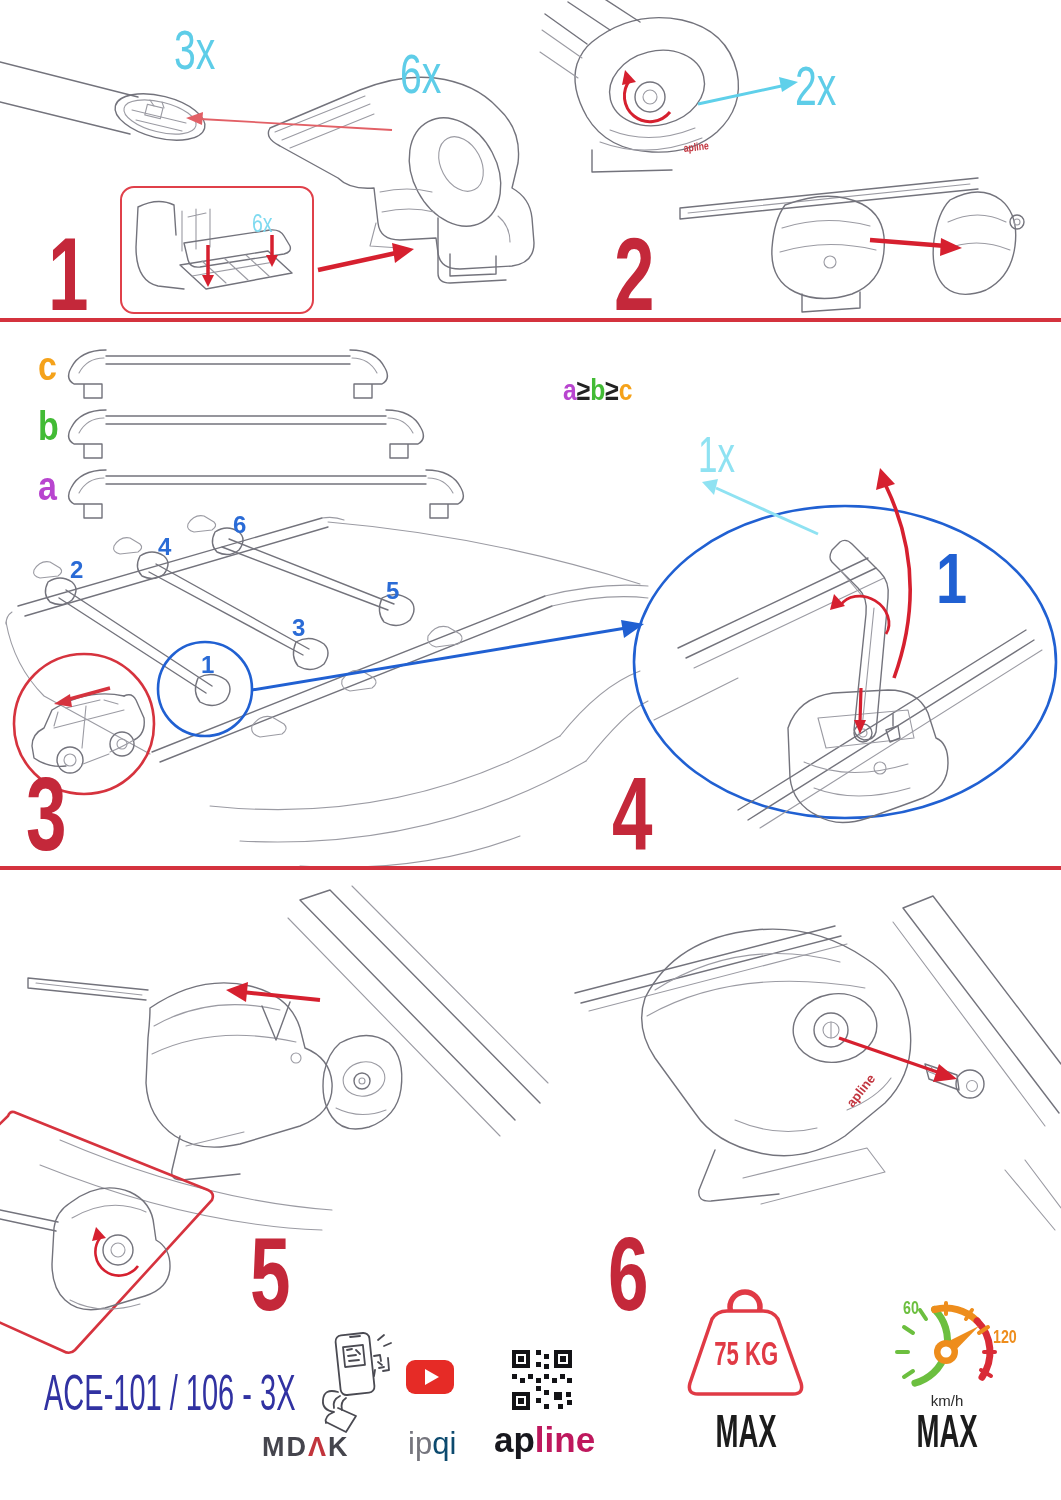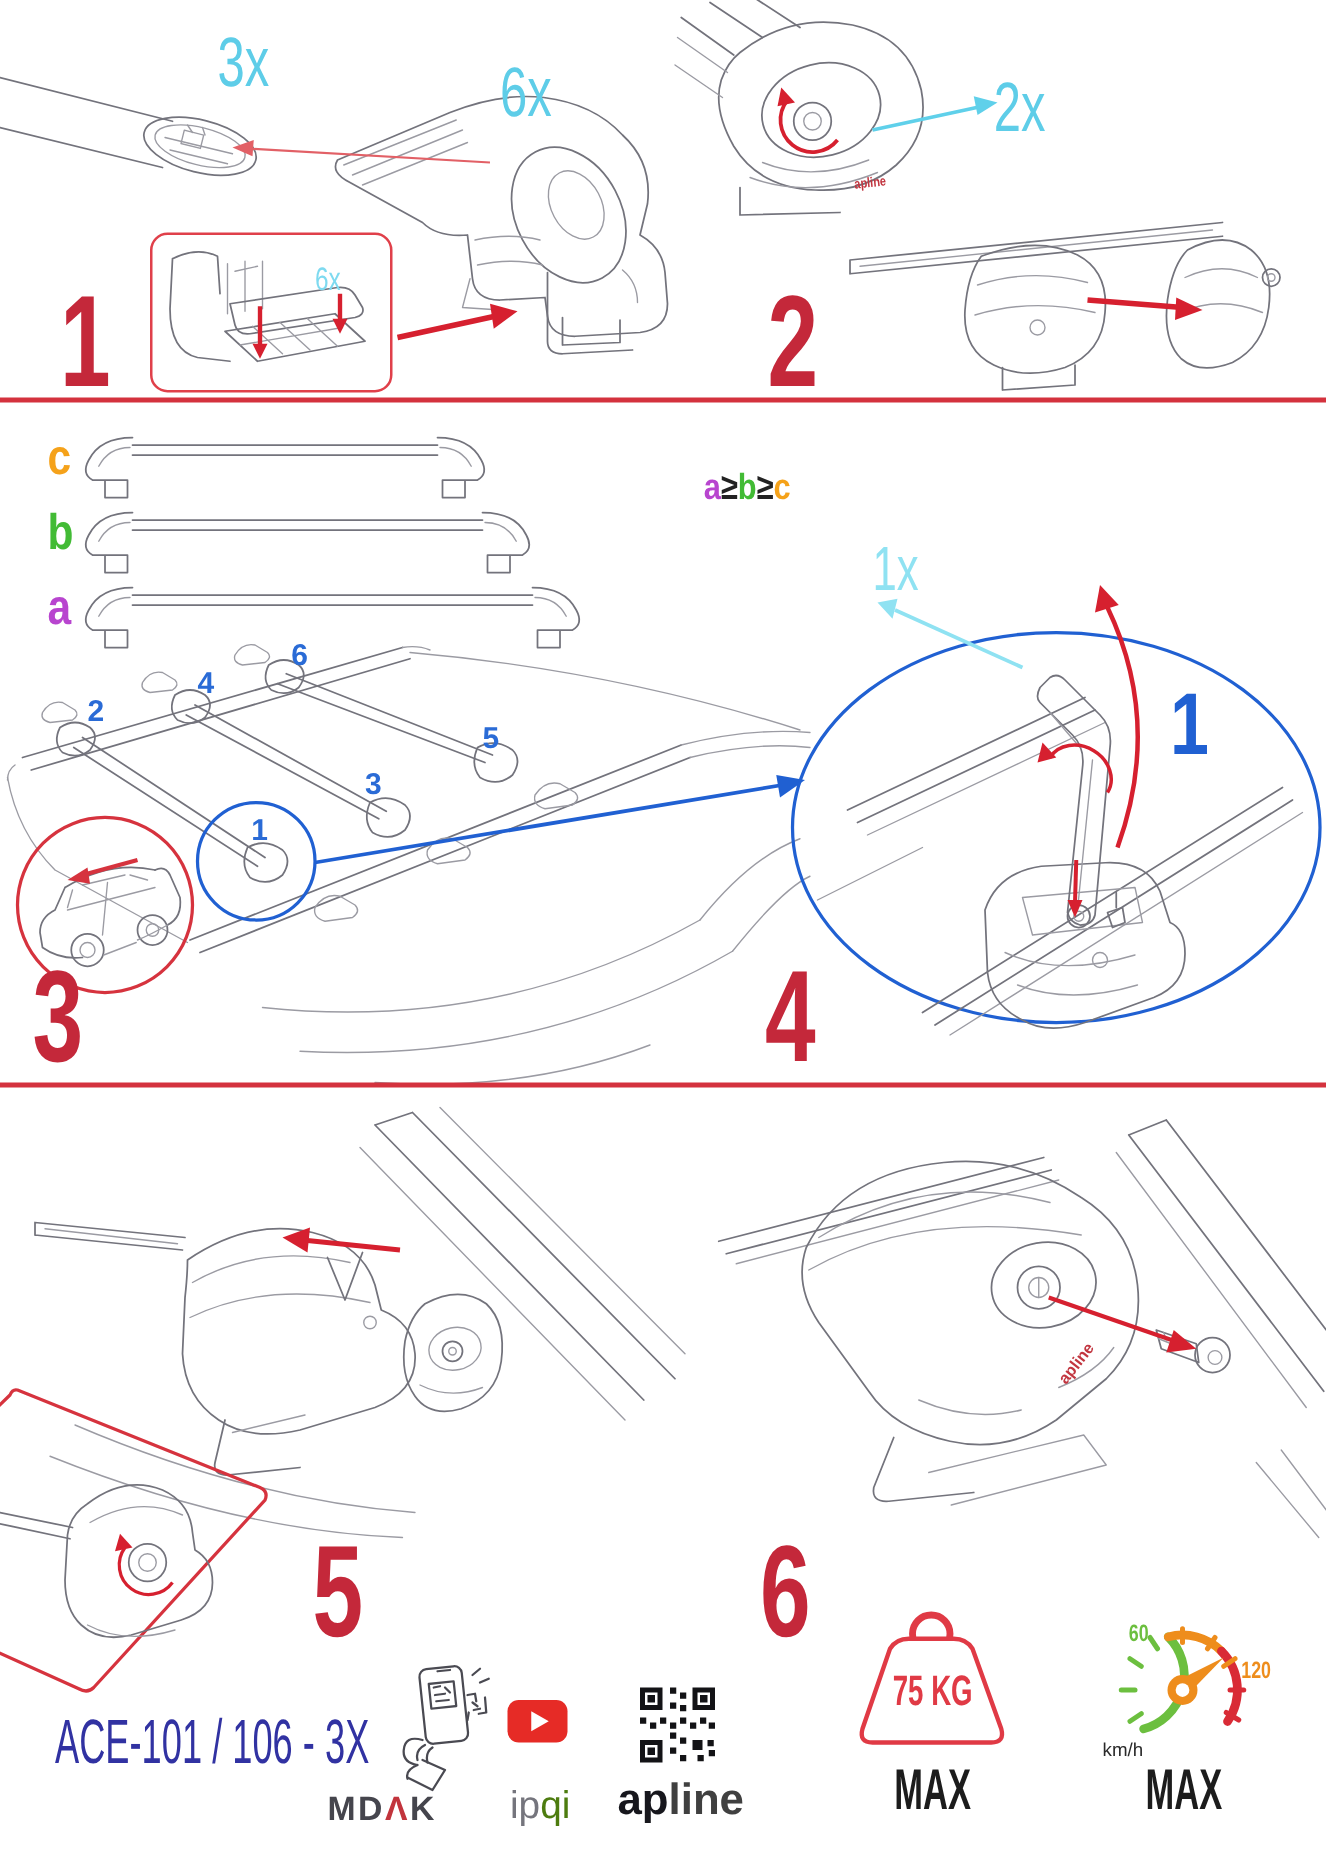--- a/index.html
+++ b/index.html
@@ -339,21 +339,21 @@
     <span style="color:#45454d">MD</span><span style="color:#c2343c">Λ</span><span style="color:#45454d">K</span>
   </div>
 
   <div class="abs" style="left:406px;top:1360px;width:48px;height:34px;background:#e62b26;border-radius:9px;">
     <svg width="48" height="34" viewBox="0 0 48 34">
         <polygon points="19,9 33,17 19,25" fill="#ffffff"></polygon>
       </svg>
   </div>
 
   <div class="abs" style="left:408px;top:1428px;font-size:31px;line-height:1">
-    <span style="color:#75757d">ip</span><span style="color:#4d7c0f">qi</span>
+    <span style="color:#75757d">ip</span><span style="color:#0c4a6e">qi</span>
   </div>
 
   <svg class="abs" style="left:510px;top:1348px" width="64" height="64" viewBox="0 0 64 64">
     <g fill="#131316">
       <path d="M2,2 h18 v18 h-18 Z M6,6 v10 h10 v-10 Z" fill-rule="evenodd"></path>
       <rect x="8" y="8" width="6" height="6"></rect>
       <path d="M44,2 h18 v18 h-18 Z M48,6 v10 h10 v-10 Z" fill-rule="evenodd"></path>
       <rect x="50" y="8" width="6" height="6"></rect>
       <path d="M2,44 h18 v18 h-18 Z M6,48 v10 h10 v-10 Z" fill-rule="evenodd"></path>
       <rect x="8" y="50" width="6" height="6"></rect>
@@ -374,21 +374,21 @@
       <rect x="44" y="44" width="8" height="8"></rect>
         <rect x="56" y="44" width="5" height="5"></rect>
       <rect x="26" y="50" width="5" height="5"></rect>
         <rect x="34" y="56" width="5" height="5"></rect>
       <rect x="48" y="56" width="5" height="5"></rect>
         <rect x="57" y="52" width="5" height="5"></rect>
     </g>
   </svg>
 
   <div class="abs" style="left:494px;top:1422px;font-size:35px;font-weight:bold;line-height:1">
-    <span style="color:#17171d">ap</span><span style="color:#404040">line</span>
+    <span style="color:#17171d">ap</span><span style="color:#be185d">line</span>
   </div>
 
   <svg class="abs" style="left:670px;top:1286px" width="152" height="128" viewBox="0 0 152 128">
     <circle cx="75" cy="21" r="15" stroke="#e03a45" stroke-width="5.5" fill="none"></circle>
     <path d="M42,33 Q47,25 57,25 L93,25 Q103,25 108,33 L131,97 Q134,108 123,108 L28,108 Q17,108 20,97 Z" stroke="#e03a45" stroke-width="3.5" fill="#ffffff" stroke-linejoin="round"></path>
   </svg>
   <div class="abs" style="left:670px;top:1336px;width:152px;text-align:center">
     <span class="cxc" style="display:inline-block;--sx:.65;font-size:34px;font-weight:bold;color:#e03a45">75 KG</span>
   </div>
   <div class="abs" style="left:670px;top:1408px;width:152px;text-align:center">
@@ -411,20 +411,20 @@
         <path d="M102,62 L113,62" stroke="#d92b36"></path>
           <path d="M99,80 L109,86" stroke="#d92b36"></path>
       </g>
     </g>
     <polygon points="97,36 59,55 63,71" fill="#ee8d1c"></polygon>
     <circle cx="64" cy="62" r="12" fill="#ee8d1c"></circle>
     <circle cx="64" cy="62" r="5.5" fill="#ffffff"></circle>
   </svg>
   <div class="abs cx" style="left:903px;top:1298px;font-size:19px;font-weight:bold;color:#6cbf3f;--sx:.75">60</div>
   <div class="abs cx" style="left:993px;top:1327px;font-size:19px;font-weight:bold;color:#ee8d1c;--sx:.75">120</div>
-  <div class="abs" style="left:882px;top:1392px;width:130px;text-align:left">
+  <div class="abs" style="left:882px;top:1392px;width:130px;text-align:center">
     <span style="font-size:15px;color:#2a2a2a">km/h</span>
   </div>
   <div class="abs" style="left:882px;top:1408px;width:130px;text-align:center">
     <span class="cxc" style="display:inline-block;--sx:.6;font-size:46px;font-weight:bold;color:#1c1c1c">MAX</span>
   </div>
 
 </div>
 
 </body></html>

